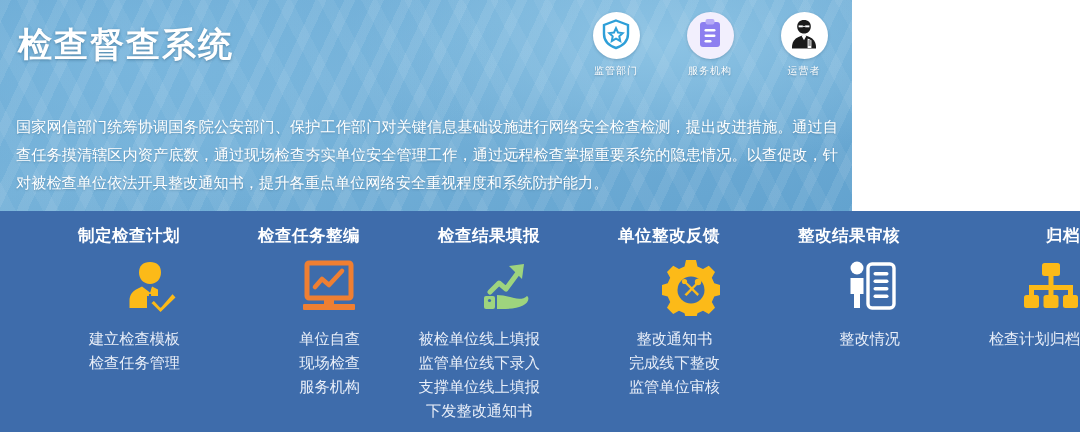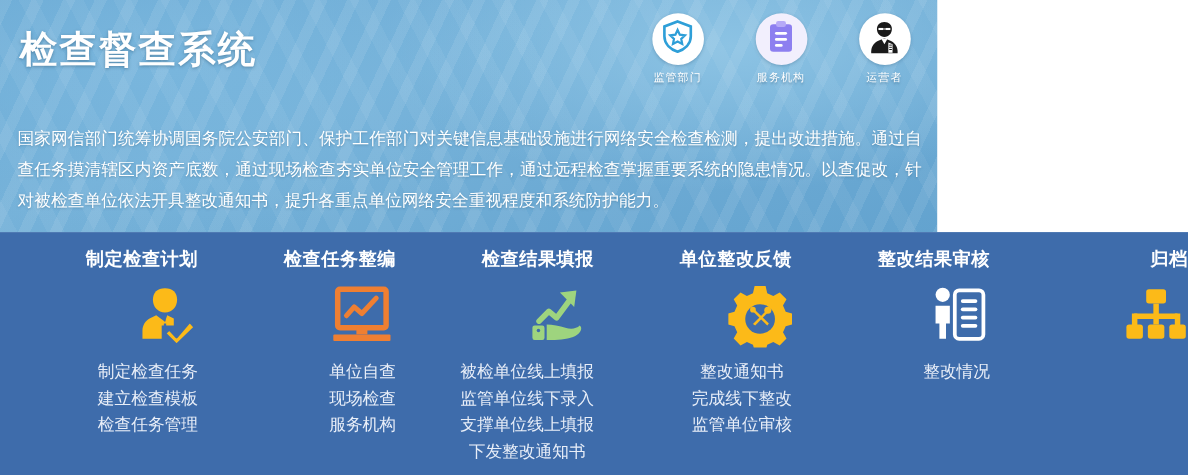--- a/index.html
+++ b/index.html
@@ -214,21 +214,20 @@
       <div class="col-icon">
         <svg width="60" height="58" viewBox="0 0 60 58">
           <path d="M30 4 C23 4 19 8 19 14.5 C19 21 23.5 26 30 26 C36.5 26 41 21 41 14.5 C41 8 37 4 30 4 Z" fill="#fcba18"></path>
           <path d="M22 28.5 L16 31.5 C12 33.6 9.5 37.8 9.5 42.6 L9.5 50 L27 50 L27 38 L38 38 L38 31.5 L32 28.5 L30 34.5 Z" fill="#fcba18"></path>
           <path d="M28.6 28 L30 35 L31.4 28 L30.6 27 L29.4 27 Z" fill="#3e6cab"></path>
           <path d="M29 36 L31 36 L31.6 45 L28.4 45 Z" fill="#3e6cab"></path>
           <path d="M34 41.5 L40.5 48.5 L52.5 34.5 L57 39.5 L40.5 55.5 L30 45 Z" fill="#fcba18" stroke="#3e6cab" stroke-width="2.2" stroke-linejoin="round"></path>
         </svg>
       </div>
       <div class="col-items">
-        <div class="col-item">制定检查任务</div>
         <div class="col-item">建立检查模板</div>
         <div class="col-item">检查任务管理</div>
       </div>
     </div>
 
     <div class="flow-col">
       <div class="col-title">检查任务整编</div>
       <div class="col-icon">
         <svg width="62" height="56" viewBox="0 0 62 56">
           <rect x="9" y="4" width="44" height="35" rx="2" fill="none" stroke="#ef7f32" stroke-width="5"></rect>
@@ -307,16 +306,19 @@
           <rect x="20" y="2" width="18" height="13" rx="2.5" fill="#fcba18"></rect>
           <rect x="2" y="34" width="15" height="13" rx="2.5" fill="#fcba18"></rect>
           <rect x="21.5" y="34" width="15" height="13" rx="2.5" fill="#fcba18"></rect>
           <rect x="41" y="34" width="15" height="13" rx="2.5" fill="#fcba18"></rect>
           <rect x="26.5" y="15" width="5" height="19" fill="#fcba18"></rect>
           <rect x="9" y="24" width="39.5" height="5" fill="#fcba18"></rect>
           <rect x="7" y="24" width="5" height="11" fill="#fcba18"></rect>
           <rect x="46" y="24" width="5" height="11" fill="#fcba18"></rect>
         </svg>
       </div>
+      <div class="col-items">
+        <div class="col-item">检查计划归档</div>
+      </div>
     </div>
 
   </div>
 </div>
 
 </body></html>

